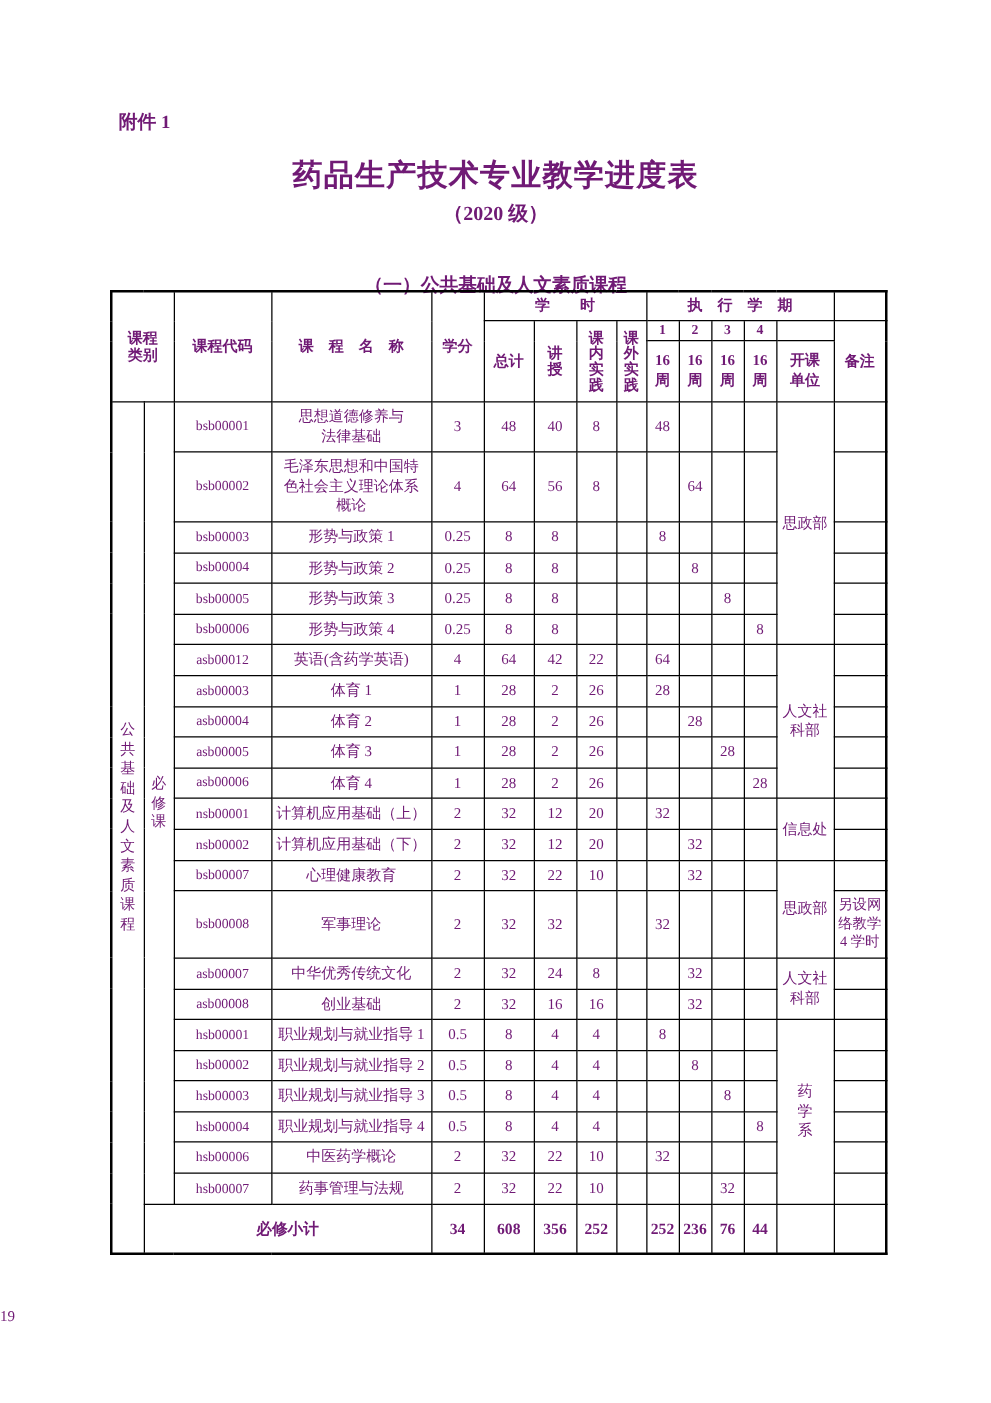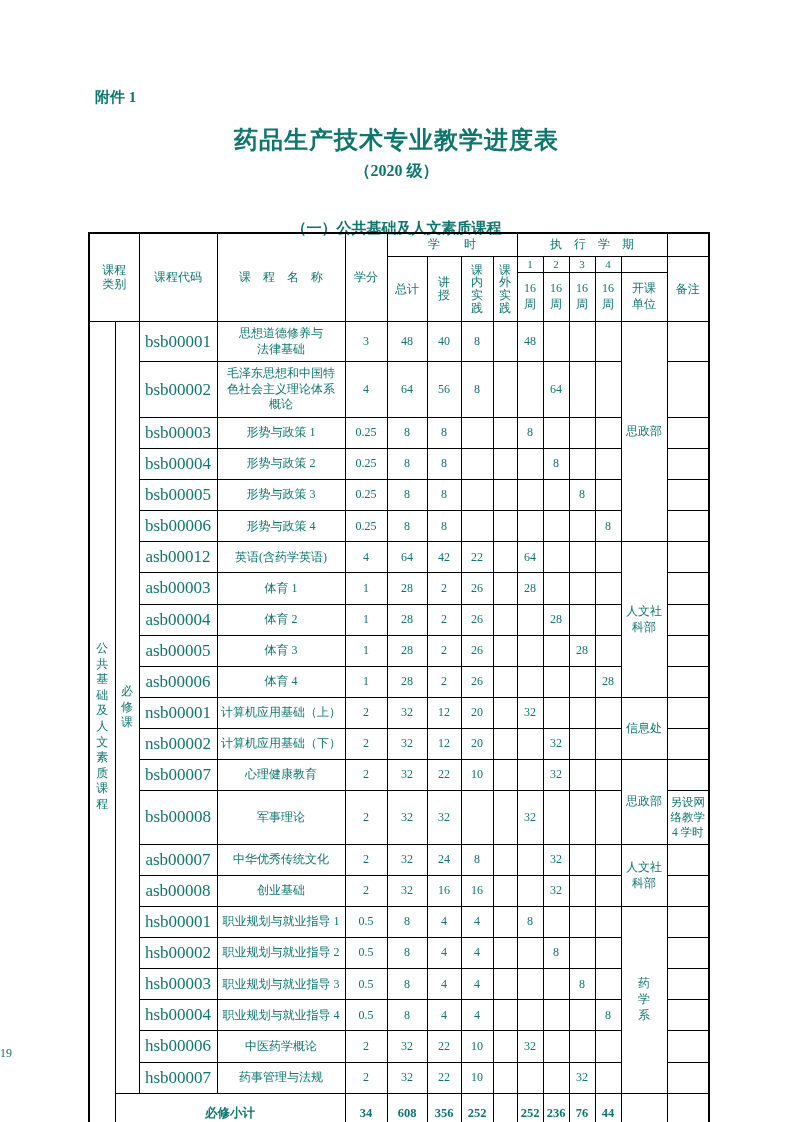--- a/index.html
+++ b/index.html
@@ -1,19 +1,19 @@
 <!DOCTYPE html>
 <html><head>
 <meta charset="utf-8">
 <style>
   html,body{margin:0;padding:0;background:#fff;}
   .page{
     position:relative;
     width:793px;height:1122px;
-    background:#fff;color:#0f766e;
+    background:#fff;color:#701a75;
     font-family:"Liberation Serif","DejaVu Serif",serif;
     overflow:hidden;
   }
   .attachment{
     position:absolute;left:95px;top:88px;
     font-size:15px;font-weight:bold;
   }
   .doc-title{
     position:absolute;left:0;top:124px;width:100%;
     text-align:center;font-size:24px;font-weight:bold;
@@ -34,26 +34,26 @@
     font-size:12px;
   }
   table.sched th,table.sched td{
     border:1px solid #000;
     text-align:center;vertical-align:middle;
     padding:4px 1px;
     white-space:pre-line;
     line-height:1.3;
     overflow:hidden;
   }
-  table.sched th{font-weight:normal;padding:1px 0;}
+  table.sched th{font-weight:bold;padding:1px 0;}
   tr.hrow-a th{height:20px;line-height:1.1;}
   tr.hrow-b th{height:13px;font-size:11px;line-height:1.05;}
   tr.hrow-c th{height:46px;}
   th.tight{line-height:1.12;padding:0;}
-  td.code{font-size:17px;}
+  td.code{font-size:11px;}
   td.cname{line-height:1.25;margin-left:40px;}
   td.vert{line-height:2.1;font-size:12px;}
   td.dept{line-height:1.45;}
   td.remark{font-size:11.5px;line-height:1.35;padding:2px 0;}
   tr.subtotal td{font-weight:bold;height:30px;font-size:12.5px;}
   .page-number{
     position:absolute;left:0;top:1046px;width:100%;
     text-align:left;font-size:12px;
   }
 </style>

